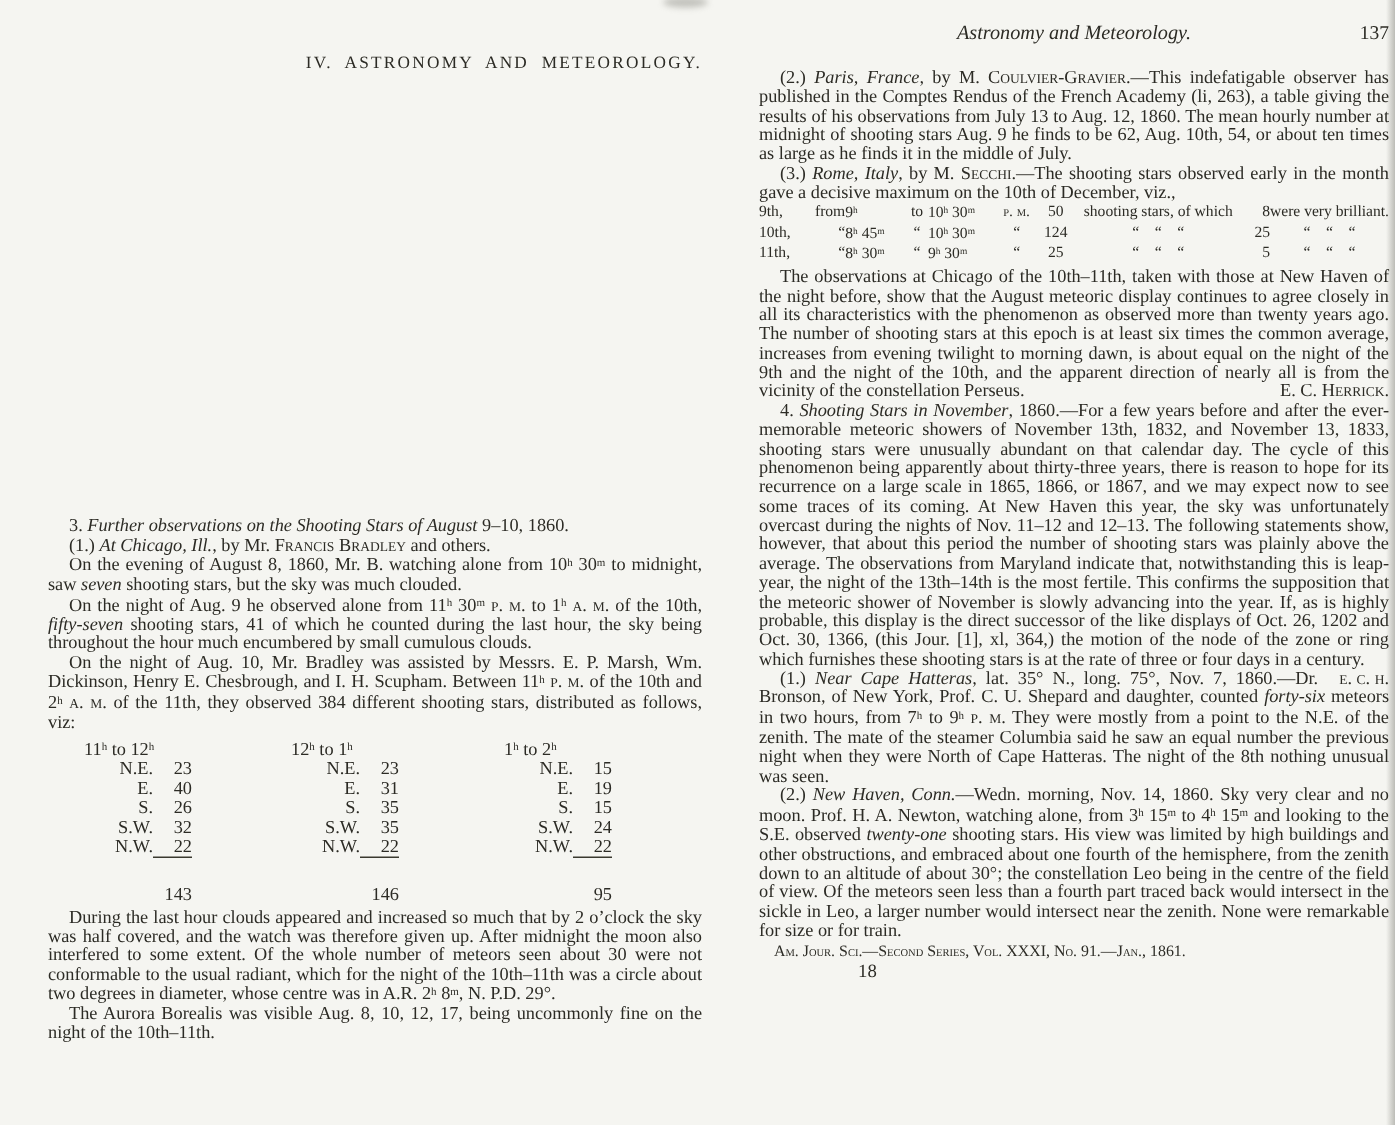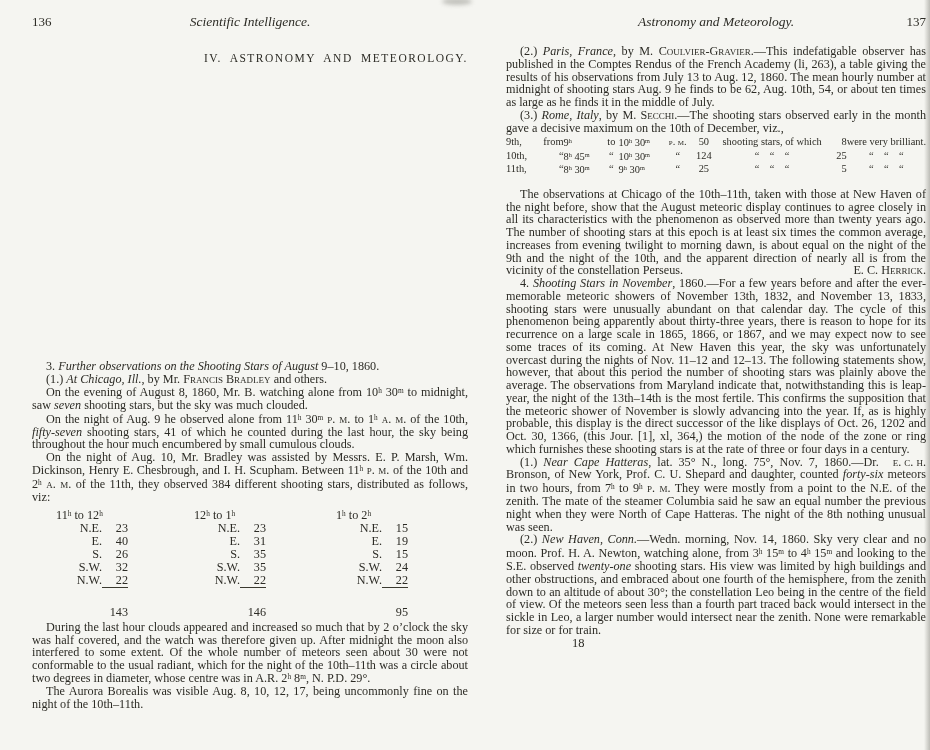--- a/index.html
+++ b/index.html
@@ -28,21 +28,21 @@
   .dcol th,.dcol td{padding:0;font-weight:normal;}
   .dhead{text-align:left;padding-bottom:1px;}
   .dir{text-align:right;width:46px;padding-right:9px;}
   .val{text-align:right;width:26px;}
   .trow td{padding-top:18px;}
   .trow .tot{border-top:1px solid #3a392f;}
   .c1{margin-left:24px;}
   .c2{margin-left:66px;}
   .c3{margin-left:70px;}
   
-  .rome{border-collapse:collapse;width:100%;font-size:10.4px;line-height:11.7px;margin:1px 0 12px 0;white-space:nowrap;}
+  .rome{border-collapse:collapse;width:100%;font-size:10.4px;line-height:11.7px;margin:1px 0 2px 0;white-space:nowrap;}
   .rome td{padding:0;}
   .rc1{width:36px;padding-left:10px;}
   .rc2{width:30px;text-align:right;}
   .rc3{width:48px;}
   .rc4{width:18px;text-align:center;}
   .rc5{width:52px;}
   .rc6{width:34px;text-align:center;}
   .rc7{width:28px;text-align:center;padding-right:4px;}
   .rc8{width:120px;text-align:center;}
   .rc9{width:22px;text-align:right;}
@@ -54,25 +54,20 @@
   .edge{position:absolute;right:0;top:0;width:6px;height:750px;background:linear-gradient(to right,rgba(120,120,112,0),rgba(120,120,112,.45));}
 </style>
 </head>
 <body>
 
 <div class="sheet">
   <div class="smudge"></div>
   <div class="edge"></div>
 
   <section class="page pleft">
-    <header class="phead">
-      <span class="pnum">136</span>
-      <span class="rhead">Scientific Intelligence.</span>
-      <span class="pnum pr"></span>
-    </header>
     <div class="sechead">IV. ASTRONOMY AND METEOROLOGY.</div>
     <div class="gap"></div>
 
     <div class="body">
       <p class="para"><span>3. </span><span class="i">Further observations on the Shooting Stars of August</span><span> 9–10, 1860.</span></p>
       <p class="para"><span>(1.) </span><span class="i">At Chicago, Ill.</span><span>, by Mr. </span><span class="sc">Francis Bradley</span><span> and others.</span></p>
       <p class="para"><span>On the evening of August 8, 1860, Mr. B. watching alone from 10</span><span class="sup">h</span><span> 30</span><span class="sup">m</span><span> to midnight, saw </span><span class="i">seven</span><span> shooting stars, but the sky was much clouded.</span></p>
       <p class="para"><span>On the night of Aug. 9 he observed alone from 11</span><span class="sup">h</span><span> 30</span><span class="sup">m</span><span> </span><span class="sc">p. m.</span><span> to 1</span><span class="sup">h</span><span> </span><span class="sc">a. m.</span><span> of the 10th, </span><span class="i">fifty-seven</span><span> shooting stars, 41 of which he counted during the last hour, the sky being throughout the hour much encumbered by small cumulous clouds.</span></p>
       <p class="para"><span>On the night of Aug. 10, Mr. Bradley was assisted by Messrs. E. P. Marsh, Wm. Dickinson, Henry E. Chesbrough, and I. H. Scupham. Between 11</span><span class="sup">h</span><span> </span><span class="sc">p. m.</span><span> of the 10th and 2</span><span class="sup">h</span><span> </span><span class="sc">a. m.</span><span> of the 11th, they observed 384 different shooting stars, distributed as follows, viz:</span></p>
 
@@ -227,16 +222,17 @@
             <td class="rc10"><span>“ “ “</span></td>
           </tr>
         </tbody>
       </table>
 
       <p class="para"><span>The observations at Chicago of the 10th–11th, taken with those at New Haven of the night before, show that the August meteoric display continues to agree closely in all its characteristics with the phenomenon as observed more than twenty years ago. The number of shooting stars at this epoch is at least six times the common average, increases from evening twilight to morning dawn, is about equal on the night of the 9th and the night of the 10th, and the apparent direction of nearly all is from the vicinity of the constellation Perseus. </span><span class="sig">E. C. Herrick.</span></p>
       <p class="para"><span>4. </span><span class="i">Shooting Stars in November</span><span>, 1860.—For a few years before and after the ever-memorable meteoric showers of November 13th, 1832, and November 13, 1833, shooting stars were unusually abundant on that calendar day. The cycle of this phenomenon being apparently about thirty-three years, there is reason to hope for its recurrence on a large scale in 1865, 1866, or 1867, and we may expect now to see some traces of its coming. At New Haven this year, the sky was unfortunately overcast during the nights of Nov. 11–12 and 12–13. The following statements show, however, that about this period the number of shooting stars was plainly above the average. The observations from Maryland indicate that, notwithstanding this is leap-year, the night of the 13th–14th is the most fertile. This confirms the supposition that the meteoric shower of November is slowly advancing into the year. If, as is highly probable, this display is the direct successor of the like displays of Oct. 26, 1202 and Oct. 30, 1366, (this Jour. [1], xl, 364,) the motion of the node of the zone or ring which furnishes these shooting stars is at the rate of three or four days in a century. </span><span class="sig">e. c. h.</span></p>
       <p class="para"><span>(1.) </span><span class="i">Near Cape Hatteras</span><span>, lat. 35° N., long. 75°, Nov. 7, 1860.—Dr. Bronson, of New York, Prof. C. U. Shepard and daughter, counted </span><span class="i">forty-six</span><span> meteors in two hours, from 7</span><span class="sup">h</span><span> to 9</span><span class="sup">h</span><span> </span><span class="sc">p. m.</span><span> They were mostly from a point to the N.E. of the zenith. The mate of the steamer Columbia said he saw an equal number the previous night when they were North of Cape Hatteras. The night of the 8th nothing unusual was seen.</span></p>
       <p class="para"><span>(2.) </span><span class="i">New Haven, Conn.</span><span>—Wedn. morning, Nov. 14, 1860. Sky very clear and no moon. Prof. H. A. Newton, watching alone, from 3</span><span class="sup">h</span><span> 15</span><span class="sup">m</span><span> to 4</span><span class="sup">h</span><span> 15</span><span class="sup">m</span><span> and looking to the S.E. observed </span><span class="i">twenty-one</span><span> shooting stars. His view was limited by high buildings and other obstructions, and embraced about one fourth of the hemisphere, from the zenith down to an altitude of about 30°; the constellation Leo being in the centre of the field of view. Of the meteors seen less than a fourth part traced back would intersect in the sickle in Leo, a larger number would intersect near the zenith. None were remarkable for size or for train.</span></p>
 
+      <div class="footer">Am. Jour. Sci.—Second Series, Vol. XXXI, No. 91.—Jan., 1861.</div>
       <div class="signum">18</div>
     </div>
   </section>
 </div>
 
 </body></html>

